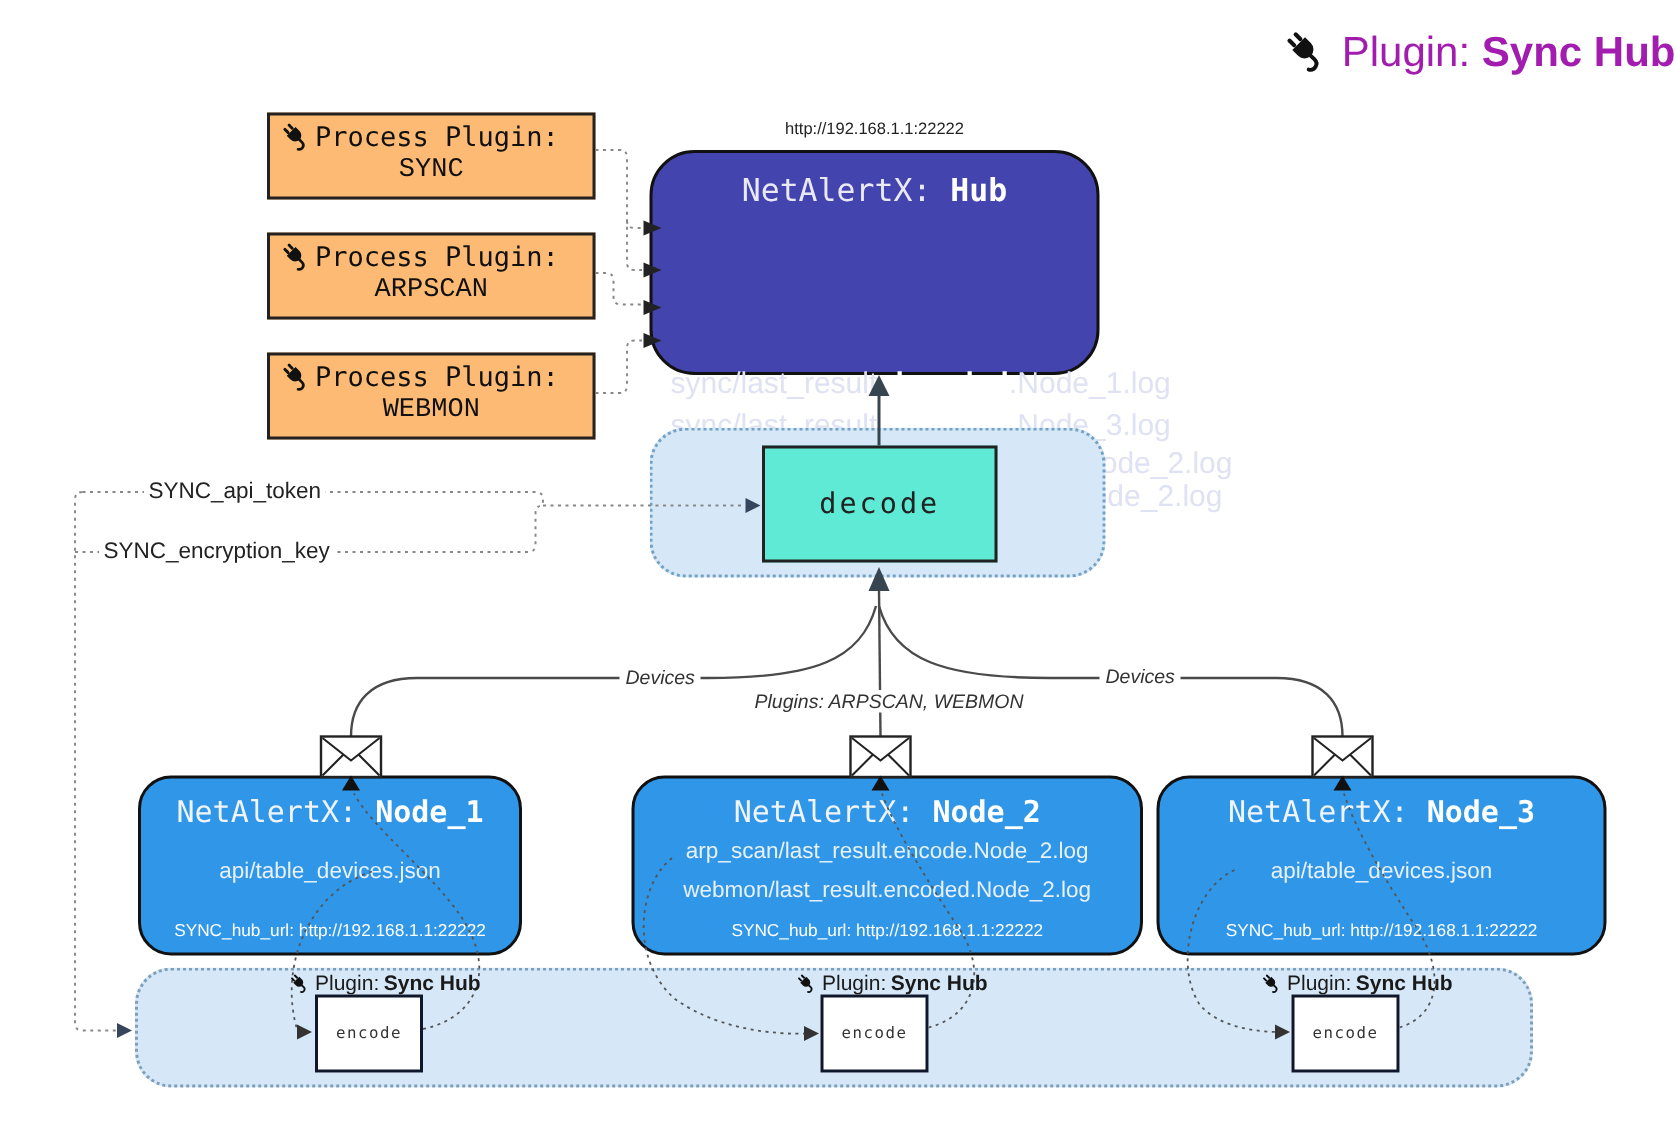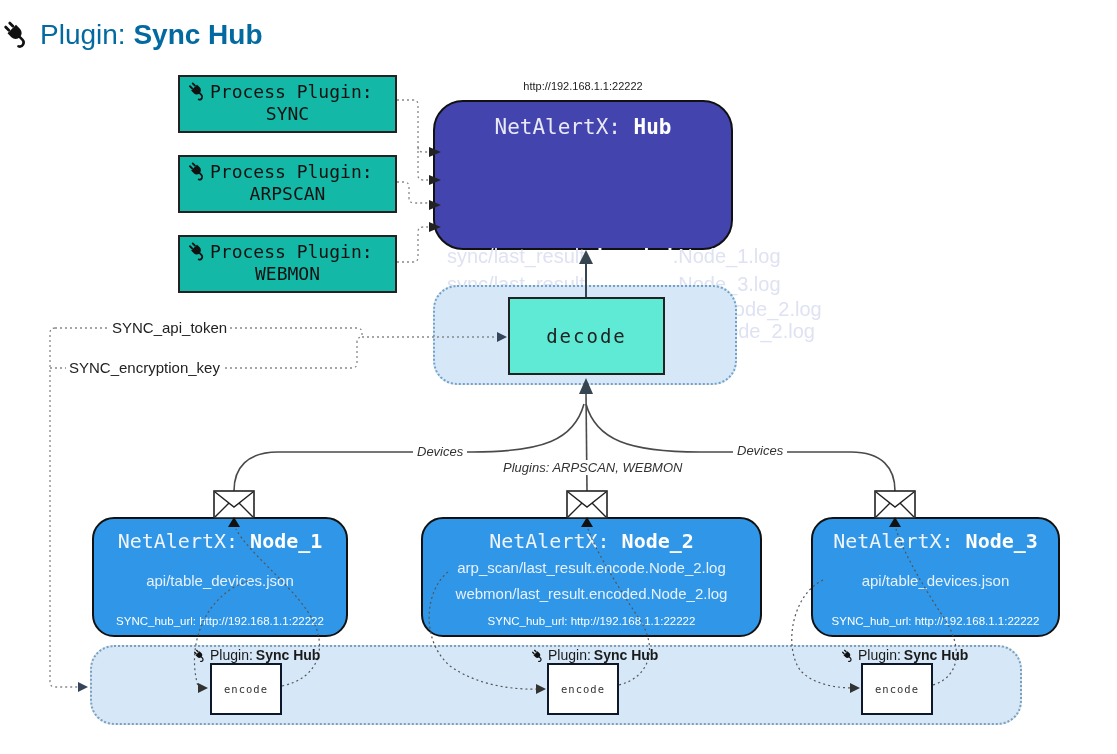--- a/index.html
+++ b/index.html
@@ -2,31 +2,31 @@
 <html><head>
 <meta charset="utf-8">
 <style>
   html,body{margin:0;padding:0;background:#fff;}
   #canvas{position:relative;width:1117px;height:754px;background:#fff;
           font-family:"Liberation Sans",sans-serif;overflow:hidden;}
   .abs{position:absolute;}
   .mono{font-family:"DejaVu Sans Mono",monospace;}
 
   
-  #title{left:0;top:18px;width:1117px;text-align:left;font-size:28px;color:#0369a1;z-index:2;}
+  #title{left:0;top:18px;width:1117px;text-align:right;font-size:28px;color:#a21caf;z-index:2;}
   #title .plug{display:inline-block;width:32px;height:32px;vertical-align:-6px;margin-right:8px;}
   #title b{font-weight:700;}
 
   
-  .pbox{left:178px;width:219px;height:58px;background:#14b8a6;border:2px solid #222;
+  .pbox{left:178px;width:219px;height:58px;background:#fdba74;border:2px solid #222;
         box-sizing:border-box;z-index:2;padding:3px 6px 0 6px;}
   .pbox .row{display:flex;align-items:center;gap:2px;}
   .pbox .plug{width:22px;height:22px;flex:0 0 22px;}
   .pbox .lbl{font-size:18px;color:#111;white-space:nowrap;}
-  .pbox .name{text-align:center;font-size:18px;color:#111;margin-top:1px;}
+  .pbox .name{text-align:center;font-size:18px;color:#111;margin-top:1px;font-family:Liberation Mono, monospace;}
 
   
   #hub-url{left:433px;top:80px;width:300px;text-align:center;font-size:11px;color:#222;z-index:2;}
   #hub{left:433px;top:100px;width:300px;height:150px;background:#4444af;border:2px solid #111;
        border-radius:30px;box-sizing:border-box;z-index:2;}
   #hub .htitle{position:absolute;left:0;top:13px;width:100%;text-align:center;
        font-size:21px;color:#e9e9f6;}
   #hub .htitle b{color:#fff;}
   .hline{position:absolute;left:12px;width:284px;height:18px;font-size:20px;
        color:#dfe2f2;white-space:nowrap;}
@@ -134,39 +134,39 @@
     <div class="htitle mono"><span>NetAlertX:</span>&nbsp;<b>Hub</b></div>
     <div class="hline" style="top:143px"><span>sync/last_result.</span><b>decoded</b><span>.Node_1.log</span></div>
     <div class="hline" style="top:171px"><span>sync/last_result.</span><b>decoded</b><span>.Node_3.log</span></div>
     <div class="hline" style="top:196px"><span>arp_scan/last_result.</span><b>decoded</b><span>.Node_2.log</span></div>
     <div class="hline" style="top:218px"><span>webmon/last_result.</span><b>decoded</b><span>.Node_2.log</span></div>
   </div>
 
   <div id="decode-panel" class="abs"></div>
   <div id="decode-box" class="abs mono">decode</div>
 
-  <div class="abs setlbl" style="left:109px;top:319px">SYNC_api_token</div>
+  <div class="abs setlbl" style="left:96px;top:319px">SYNC_api_token</div>
   <div class="abs setlbl" style="left:66px;top:359px">SYNC_encryption_key</div>
 
   <div class="abs edgelbl" style="left:413px;top:444px">Devices</div>
   <div class="abs edgelbl" style="left:499px;top:460px">Plugins: ARPSCAN, WEBMON</div>
   <div class="abs edgelbl" style="left:733px;top:443px">Devices</div>
 
   <div class="abs node" style="left:92px;width:256px">
     <div class="ntitle mono"><span>NetAlertX:</span>&nbsp;<b>Node_1</b></div>
     <div class="nline" style="top:53px">api/table_devices.json</div>
     <div class="nurl">SYNC_hub_url: http://192.168.1.1:22222</div>
   </div>
   <div class="abs node" style="left:421px;width:341px">
     <div class="ntitle mono"><span>NetAlertX:</span>&nbsp;<b>Node_2</b></div>
     <div class="nline" style="top:40px">arp_scan/last_result.encode.Node_2.log</div>
     <div class="nline" style="top:66px">webmon/last_result.encoded.Node_2.log</div>
     <div class="nurl">SYNC_hub_url: http://192.168.1.1:22222</div>
   </div>
-  <div class="abs node" style="left:811px;width:249px">
+  <div class="abs node" style="left:771px;width:300px">
     <div class="ntitle mono"><span>NetAlertX:</span>&nbsp;<b>Node_3</b></div>
     <div class="nline" style="top:53px">api/table_devices.json</div>
     <div class="nurl">SYNC_hub_url: http://192.168.1.1:22222</div>
   </div>
 
   <div id="band" class="abs"></div>
   <div class="abs bandlbl" style="left:192px">
     <span class="plug"><svg viewBox="0 0 32 32" width="100%" height="100%">
           <g transform="rotate(-45 16 16)" fill="#111">
             <rect x="12.2" y="2.5" width="2.8" height="7" rx="1.2"></rect>

